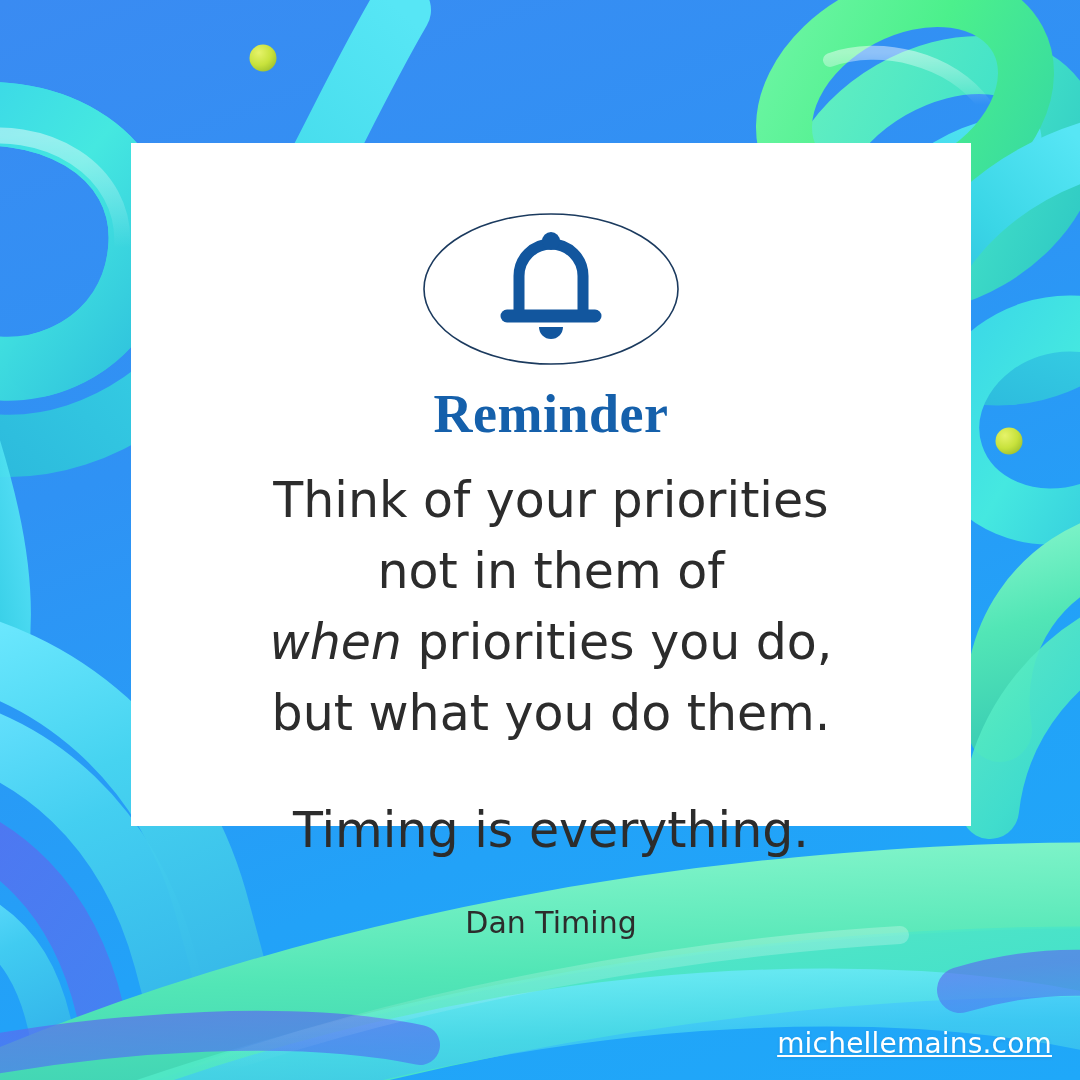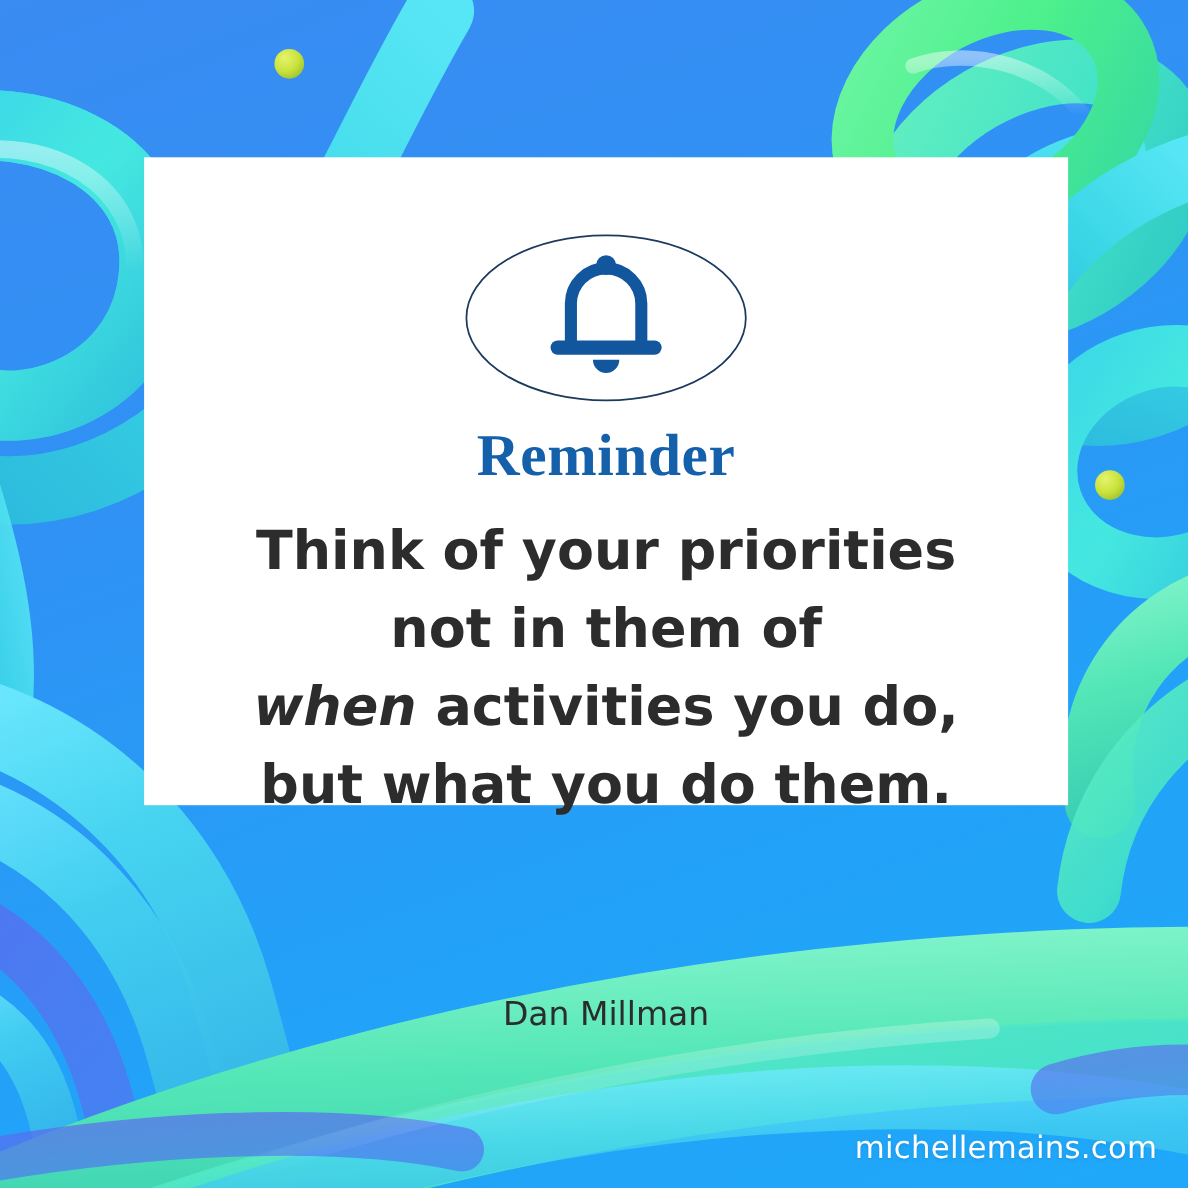--- a/index.html
+++ b/index.html
@@ -28,21 +28,21 @@
     height: 1080px;
     display: block;
   }
 
   
   .card {
     position: absolute;
     left: 131px;
     top: 143px;
     width: 840px;
-    height: 589px;
+    height: 683px;
     background: #ffffff;
     box-sizing: border-box;
     padding: 0;
   }
 
   .card-inner {
     position: absolute;
     inset: 0;
     display: flex;
     flex-direction: column;
@@ -77,21 +77,21 @@
 
   
   .quote {
     position: absolute;
     left: 0;
     right: 0;
     top: 322px;
     text-align: center;
     color: #2c2c2c;
     font-size: 49px;
-    font-weight: 700;
+    font-weight: 400;
     line-height: 71px;
     font-family: "DejaVu Sans", "Liberation Sans", sans-serif;
   }
   .quote .q-line { display: block; white-space: pre; }
   .quote em { font-style: italic; }
   .quote .q-gap { display: block; height: 46px; }
 
   .attribution {
     position: absolute;
     left: 0;
@@ -107,20 +107,21 @@
   
   .website {
     position: absolute;
     right: 28px;
     bottom: 20px;
     color: #ffffff;
     font-size: 28px;
     font-family: "DejaVu Sans", "Liberation Sans", sans-serif;
     letter-spacing: 0.2px;
     text-shadow: 0 1px 3px rgba(0,60,120,0.18);
+    text-decoration: underline;
   }
 </style>
 </head>
 <body>
 
 <div id="stage">
 
   <div class="bg-base"></div>
 
   <svg class="bg-svg" viewBox="0 0 1080 1080" aria-hidden="true">
@@ -229,25 +230,26 @@
 
           <path d="M 117 115 A 12 12 0 0 0 141 115 Z" fill="#12569e"></path>
         </svg>
       </div>
 
       <div class="heading">Reminder</div>
 
       <div class="quote">
         <span class="q-line">Think of your priorities</span>
         <span class="q-line">not in them of</span>
-        <span class="q-line"><em>when</em><span> activities you do,</span></span>
+        <span class="q-line"><em>when</em><span> priorities you do,</span></span>
         <span class="q-line">but what you do them.</span>
         <span class="q-gap"></span>
+        <span class="q-line">Timing is everything.</span>
       </div>
 
-      <div class="attribution">Dan Millman</div>
+      <div class="attribution">Dan Timing</div>
 
     </div>
   </div>
 
   <div class="website">michellemains.com</div>
 
 </div>
 
 </body></html>

